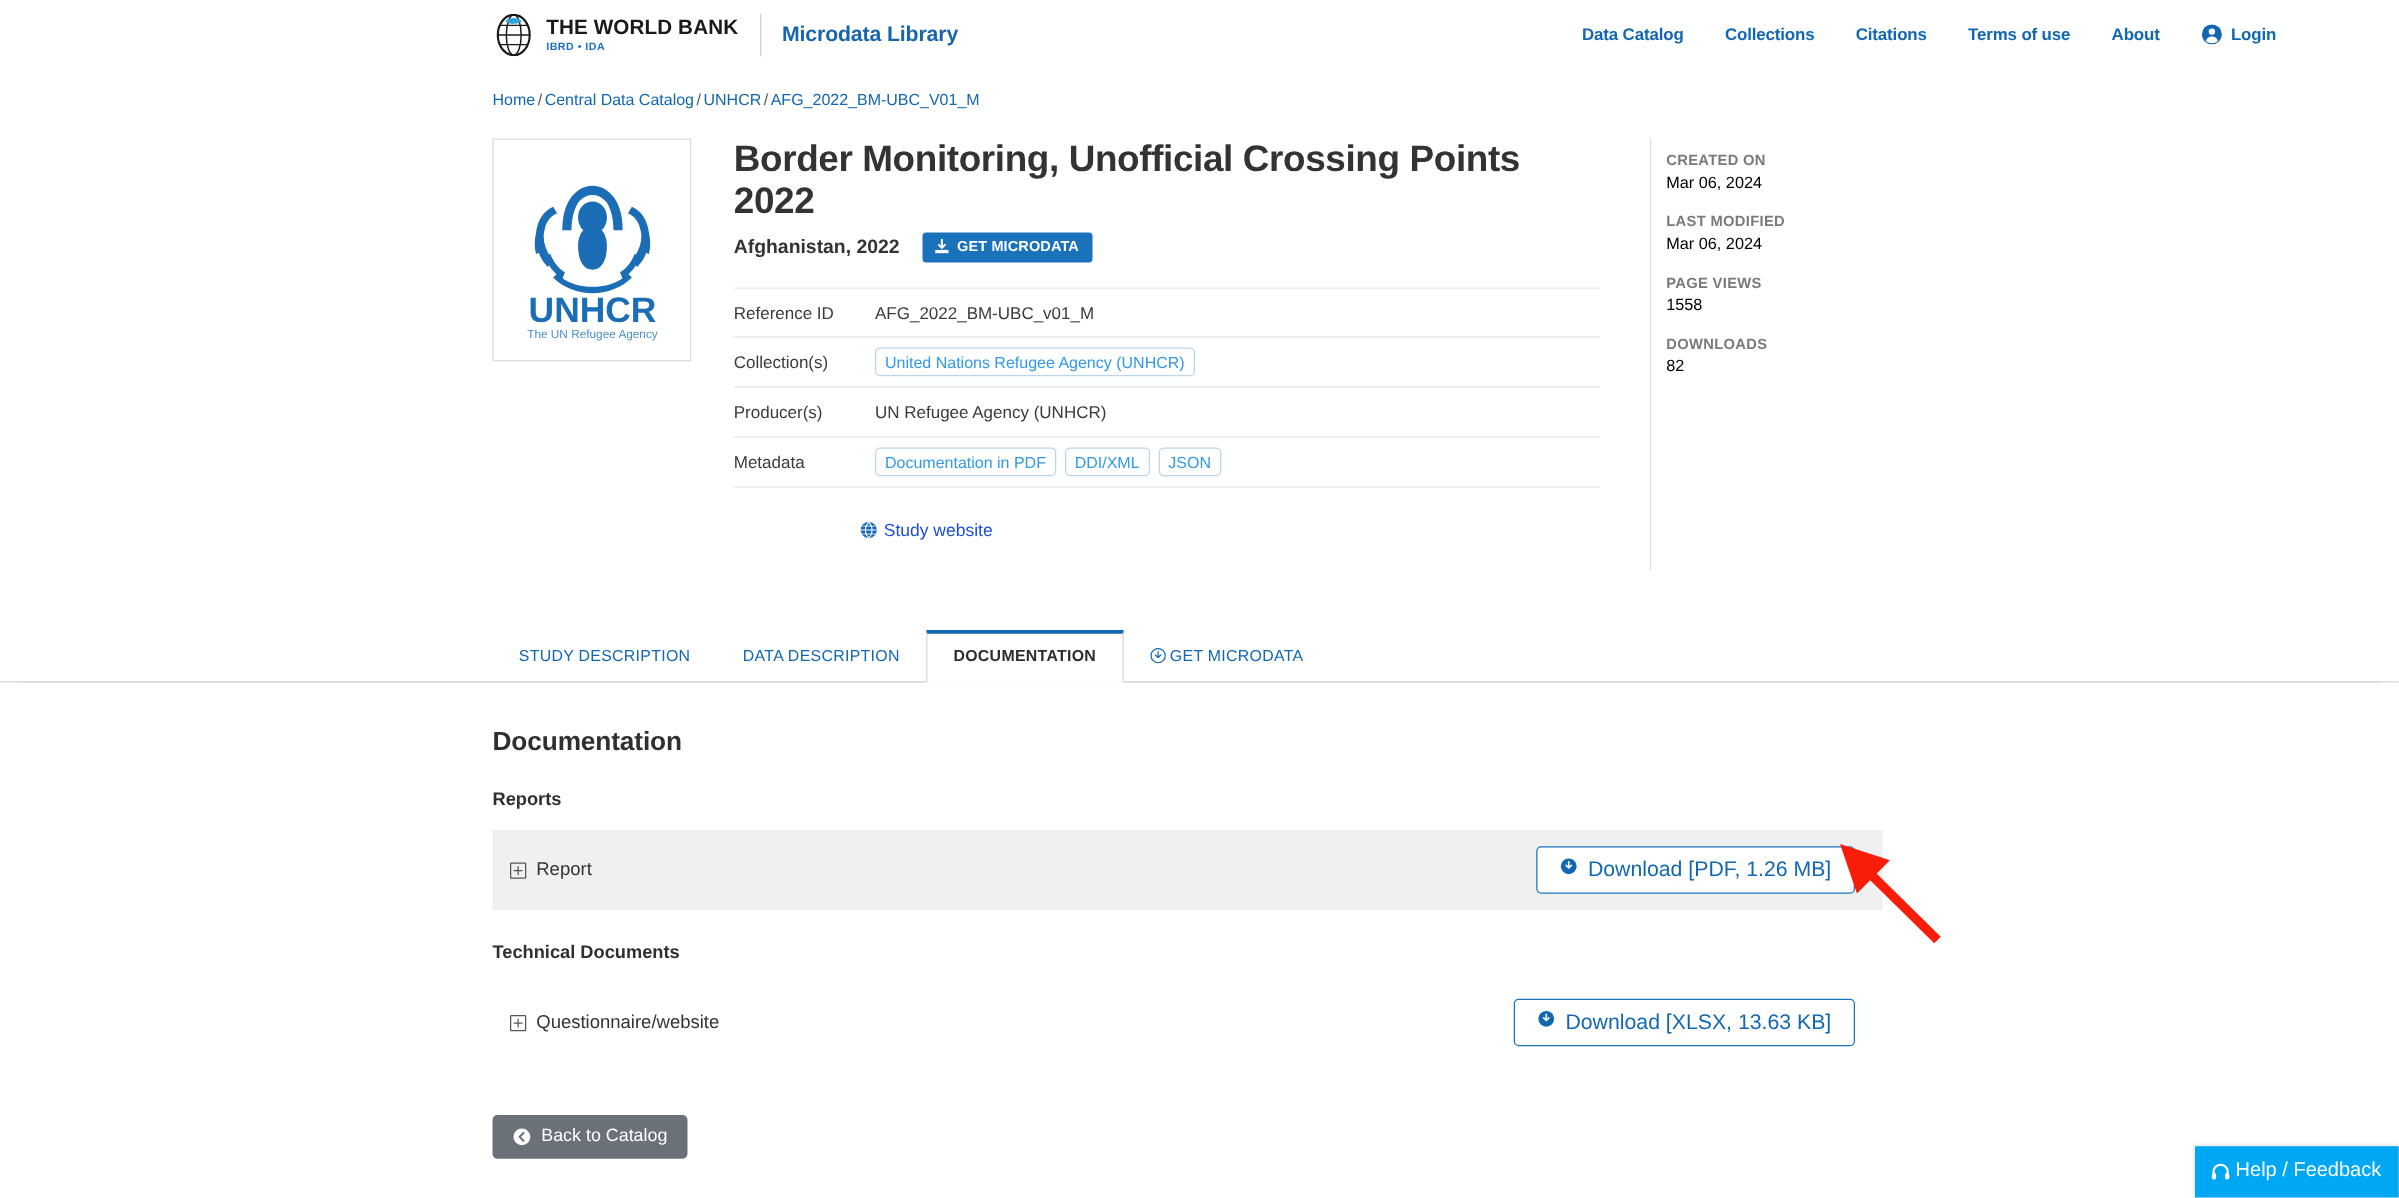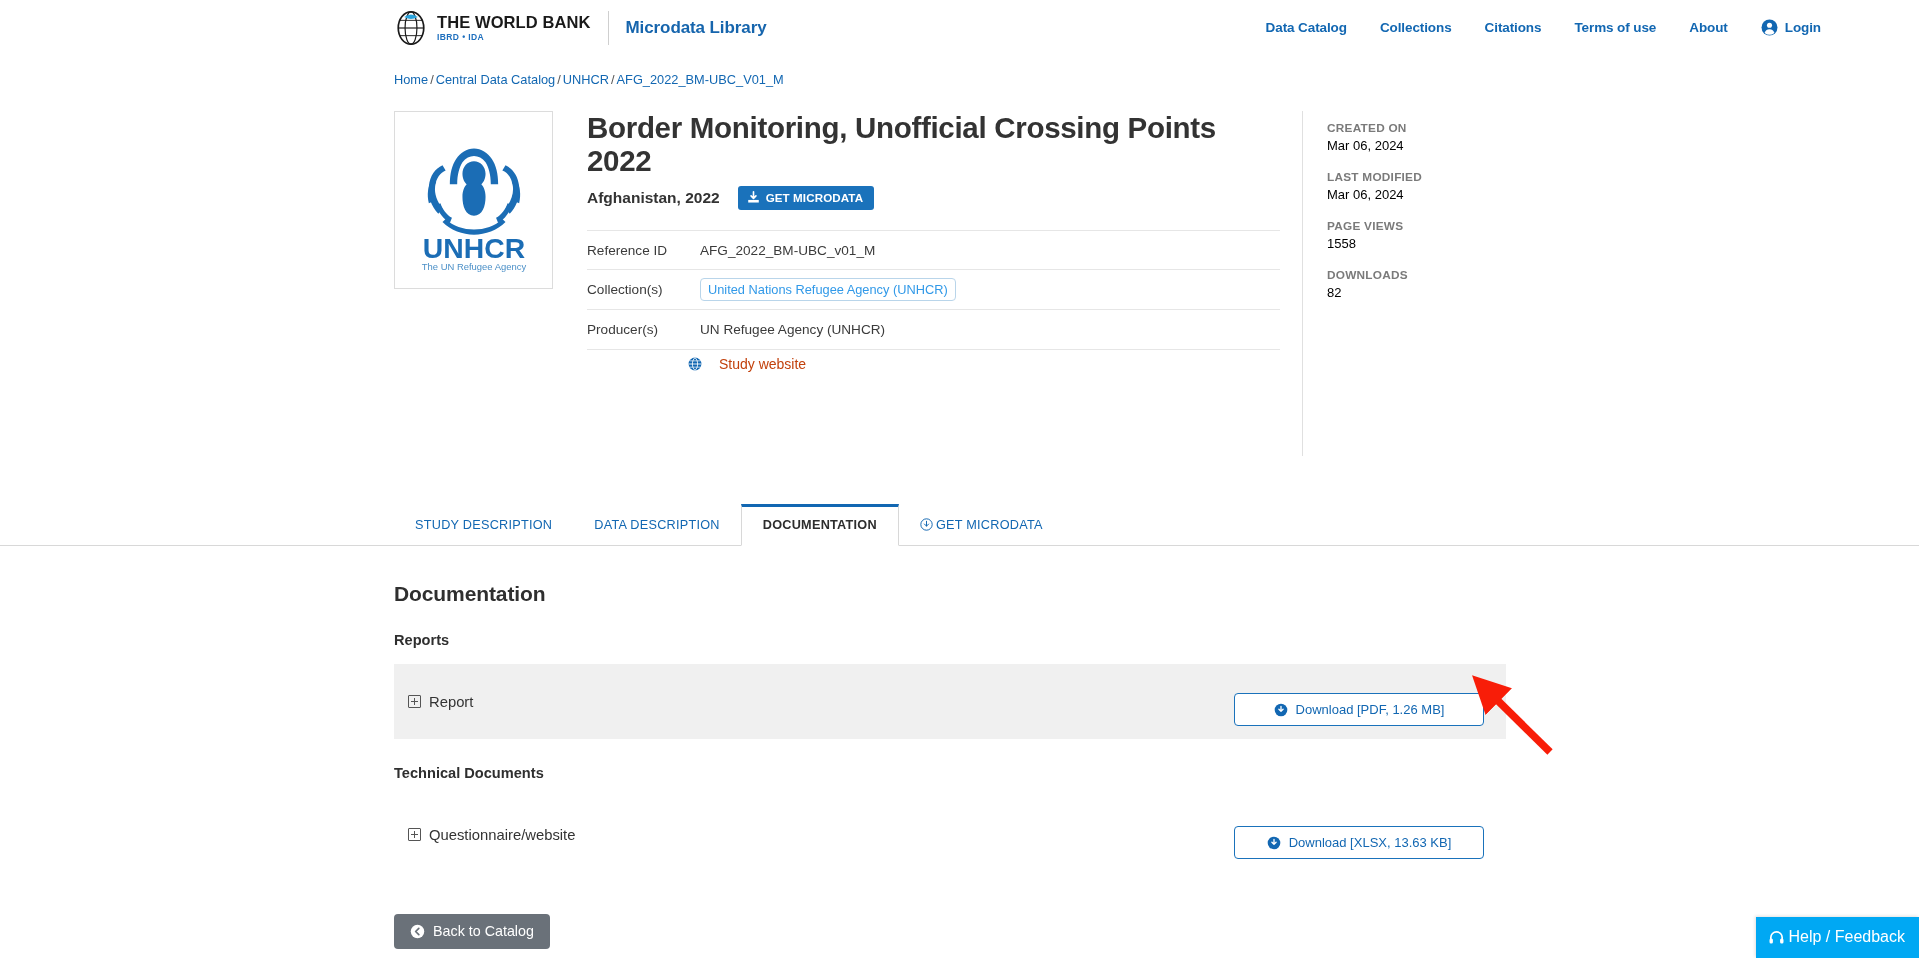--- a/index.html
+++ b/index.html
@@ -128,33 +128,33 @@
     display: inline-block;
     border: 1px solid #b9d5ea;
     border-radius: 4px;
     color: #3199e8;
     font-size: 12.8px;
     padding: 2.5px 7px 3.5px;
     background: #fff;
     cursor: pointer;
   }
   .study-website {
-    margin-top: 6px;
-    display: flex; align-items: center; gap: 17px;
-    font-size: 14px; color: #c2410c; font-weight: normal;
+    margin-top: 26px;
+    display: flex; align-items: center; gap: 5px;
+    font-size: 14px; color: #1d4ed8; font-weight: normal;
     padding-left: 101px;
   }
   .study-website svg { width: 14px; height: 14px; }
 
   
   .stats-col {
     flex: 0 0 230px;
-    margin-left: 22px;
+    margin-left: 40px;
     border-left: 1px solid #e0e0e0;
-    padding-left: 24px;
+    padding-left: 12px;
     padding-top: 10px;
     height: 345px;
   }
   .stat-label {
     font-size: 11.8px; font-weight: bold; color: #7a7a7a;
     letter-spacing: .25px; text-transform: uppercase;
   }
   .stat-value {
     font-size: 13px; color: #000000; margin-top: 3px; margin-bottom: 17px;
   }
@@ -225,26 +225,26 @@
   .plus-box::before, .plus-box::after {
     content: ""; position: absolute; background: #555;
   }
   .plus-box::before { left: 2px; right: 2px; top: 5px; height: 1.2px; }
   .plus-box::after { top: 2px; bottom: 2px; left: 5px; width: 1.2px; }
   .btn-download {
     border: 1px solid #1a72bb;
     border-radius: 4px;
     background: #fff;
     color: #1267b2;
-    font-size: 13px;
+    font-size: 17px;
     padding: 8px 18px;
     min-width: 250px;
     text-align: center;
     cursor: pointer;
-    display: inline-flex; align-items: flex-end; justify-content: center; gap: 8px; margin-top: 16px;
+    display: inline-flex; align-items: flex-start; justify-content: center; gap: 8px;
   }
   .btn-download svg { width: 14px; height: 14px; }
 
   .btn-back {
     margin-top: 42px;
     margin-left: 0;
     background: #6a7179;
     color: #fff;
     border: none; border-radius: 4px;
     font-size: 14.3px;
@@ -365,20 +365,28 @@
         <div class="meta-value">
           <a class="pill" href="#">United Nations Refugee Agency (UNHCR)</a>
         </div>
       </div>
 
       <div class="meta-row">
         <div class="meta-label">Producer(s)</div>
         <div class="meta-value">UN Refugee Agency (UNHCR)</div>
       </div>
 
+      <div class="meta-row">
+        <div class="meta-label">Metadata</div>
+        <div class="meta-value">
+          <a class="pill" href="#">Documentation in PDF</a>
+          <a class="pill" href="#">DDI/XML</a>
+          <a class="pill" href="#">JSON</a>
+        </div>
+      </div>
     </div>
 
     <a class="study-website" href="#">
       <svg viewBox="0 0 16 16">
         <circle cx="8" cy="8" r="7.3" fill="#1267b2"></circle>
         <path d="M8 .7c-2 2-3 4.4-3 7.3s1 5.3 3 7.3c2-2 3-4.4 3-7.3S10 2.7 8 .7z" fill="none" stroke="#fff" stroke-width="1"></path>
         <line x1="1" y1="8" x2="15" y2="8" stroke="#fff" stroke-width="1"></line>
         <line x1="2.2" y1="4.4" x2="13.8" y2="4.4" stroke="#fff" stroke-width=".8"></line>
         <line x1="2.2" y1="11.6" x2="13.8" y2="11.6" stroke="#fff" stroke-width=".8"></line>
       </svg>

